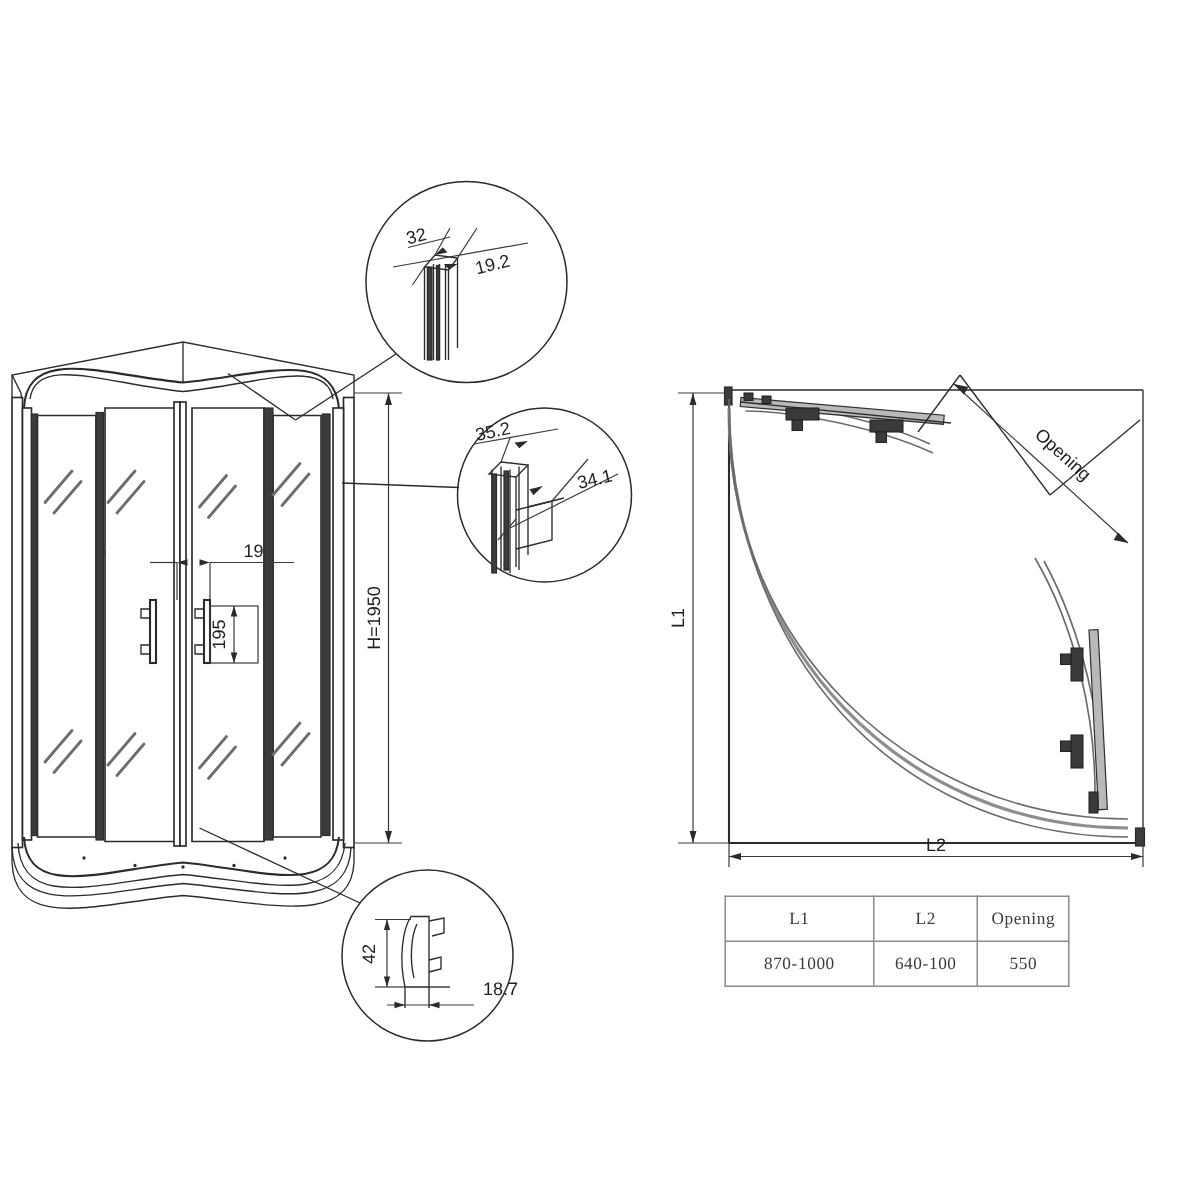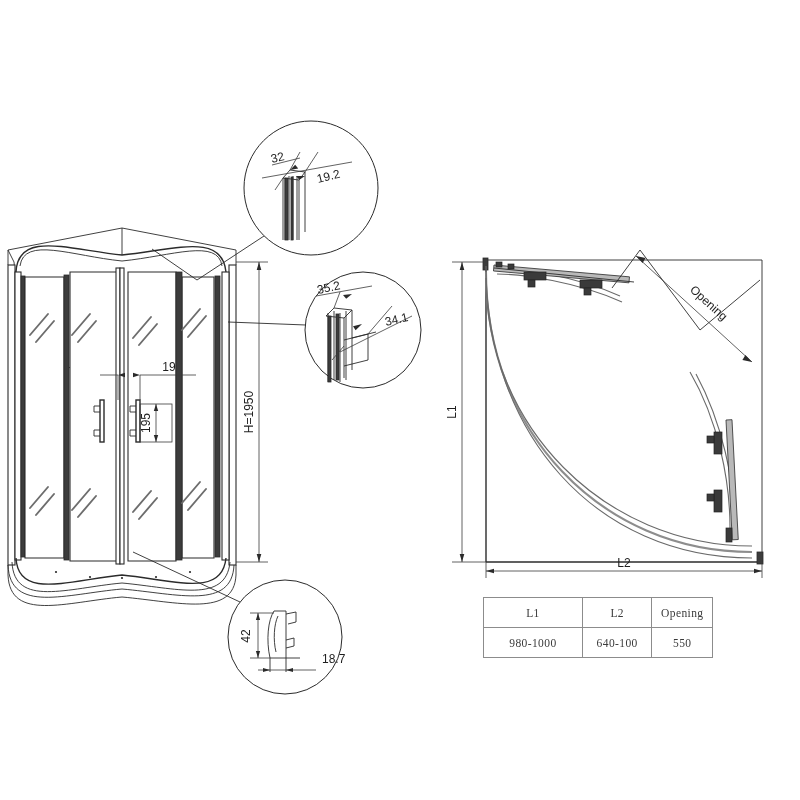--- a/index.html
+++ b/index.html
@@ -308,20 +308,20 @@
 <table id="spec-table">
   <thead>
     <tr>
       <th class="c1">L1</th>
       <th class="c2">L2</th>
       <th class="c3">Opening</th>
     </tr>
   </thead>
   <tbody>
     <tr>
-      <td class="c1">980-1000</td>
+      <td class="c1">870-1000</td>
       <td class="c2">640-100</td>
       <td class="c3">550</td>
     </tr>
   </tbody>
 </table>
 
 </div>
 
 </body></html>

